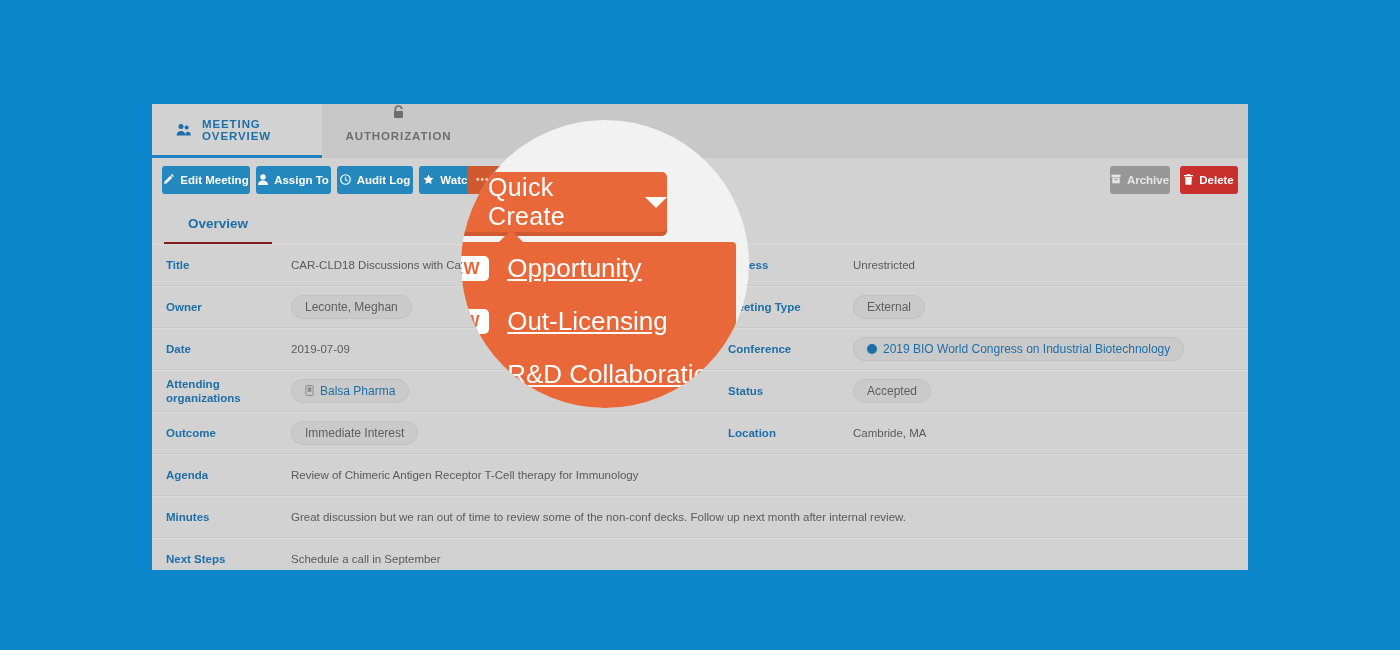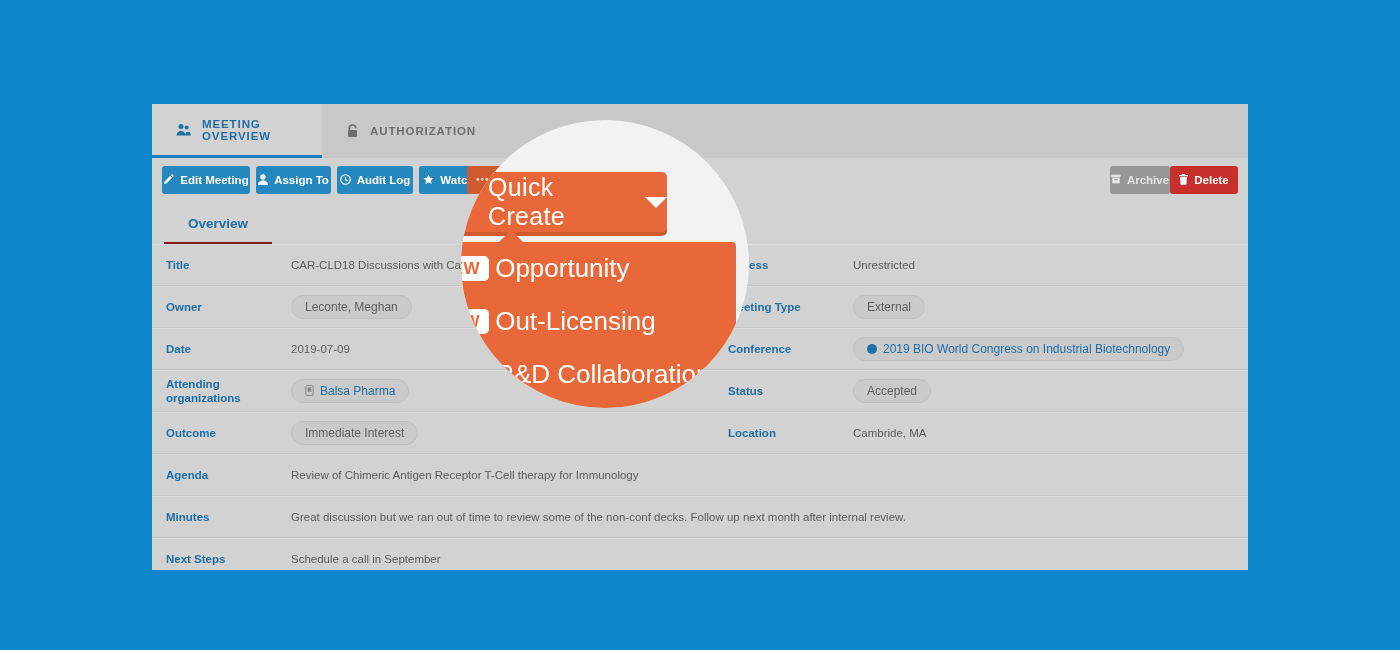--- a/index.html
+++ b/index.html
@@ -18,21 +18,21 @@
 
   
   .tabbar{position:relative;height:54px;background:#c8c8c8;}
   .tab{
     position:absolute;top:0;height:54px;display:flex;align-items:center;
     gap:11px;padding:0 24px;box-sizing:border-box;
     font-size:11.5px;font-weight:bold;letter-spacing:.9px;
   }
   .tab.active{left:0;width:170px;background:#d2d2d2;color:#1e6ea8;
     border-bottom:3px solid #1e7fc0;}
-  .tab.inactive{left:170px;width:153px;background:#c8c8c8;color:#6e6e6e;}
+  .tab.inactive{left:170px;width:153px;background:#c8c8c8;color:#6e6e6e;flex-direction:column;}
   .tab .ticon{display:inline-flex;width:15px;height:15px;align-items:center;justify-content:center;}
 
   
   .toolbar{position:relative;height:46px;background:#d2d2d2;}
   .btn{
     position:absolute;top:8px;height:28px;box-sizing:border-box;
     display:inline-flex;align-items:center;justify-content:center;gap:6px;
     font-size:11.5px;font-weight:bold;color:#fff;border:none;border-radius:3px;
     padding:0 10px;cursor:pointer;white-space:nowrap;
     font-family:"Liberation Sans", sans-serif;
@@ -111,21 +111,21 @@
     position:absolute;left:92px;top:-12px;width:0;height:0;
     border-left:13px solid transparent;border-right:13px solid transparent;
     border-bottom:13px solid #e8683a;
   }
   .qc-item{display:flex;align-items:center;height:53px;padding-left:24px;}
   .qc-new{
     background:#ffffff;color:#e8683a;font-size:17px;font-weight:bold;
     border-radius:5px;padding:4px 9px;letter-spacing:.5px;line-height:1;
     flex:0 0 auto;
   }
-  .qc-text{margin-left:6px;font-size:26px;color:#ffffff;white-space:nowrap;}
+  .qc-text{margin-left:18px;font-size:26px;color:#ffffff;white-space:nowrap;text-decoration:underline;}
 
   
   .orange-strip{
     position:absolute;left:470px;top:150px;width:90px;height:28px;
     background:#cf5a30;border-radius:3px;
   }
 </style>
 </head>
 <body>
 
@@ -206,21 +206,21 @@
         <span class="bico">
           <svg width="10" height="10" viewBox="0 0 12 12">
               <rect x="0.5" y="0.8" width="11" height="2.8" fill="#e6e6e6"></rect>
               <rect x="1.6" y="4.3" width="8.8" height="6.9" fill="#e6e6e6"></rect>
               <rect x="4" y="6.2" width="4" height="1.3" fill="#979797"></rect>
             </svg>
         </span>
         <span style="color:#e6e6e6;">Archive</span>
       </button>
 
-      <button class="btn red" style="right:10px;width:68px;text-align:center;">
+      <button class="btn red" style="right:10px;width:58px;text-align:center;">
         <span class="bico">
           <svg width="9" height="11" viewBox="0 0 10 12">
               <path d="M3.3 0h3.4l.5 1H10v1.4H0V1h2.8z" fill="#fff"></path>
               <path d="M1.2 3.2h7.6l-.6 8.6H1.8z" fill="#fff"></path>
             </svg>
         </span>
         <span>Delete</span>
       </button>
     </div>
 

